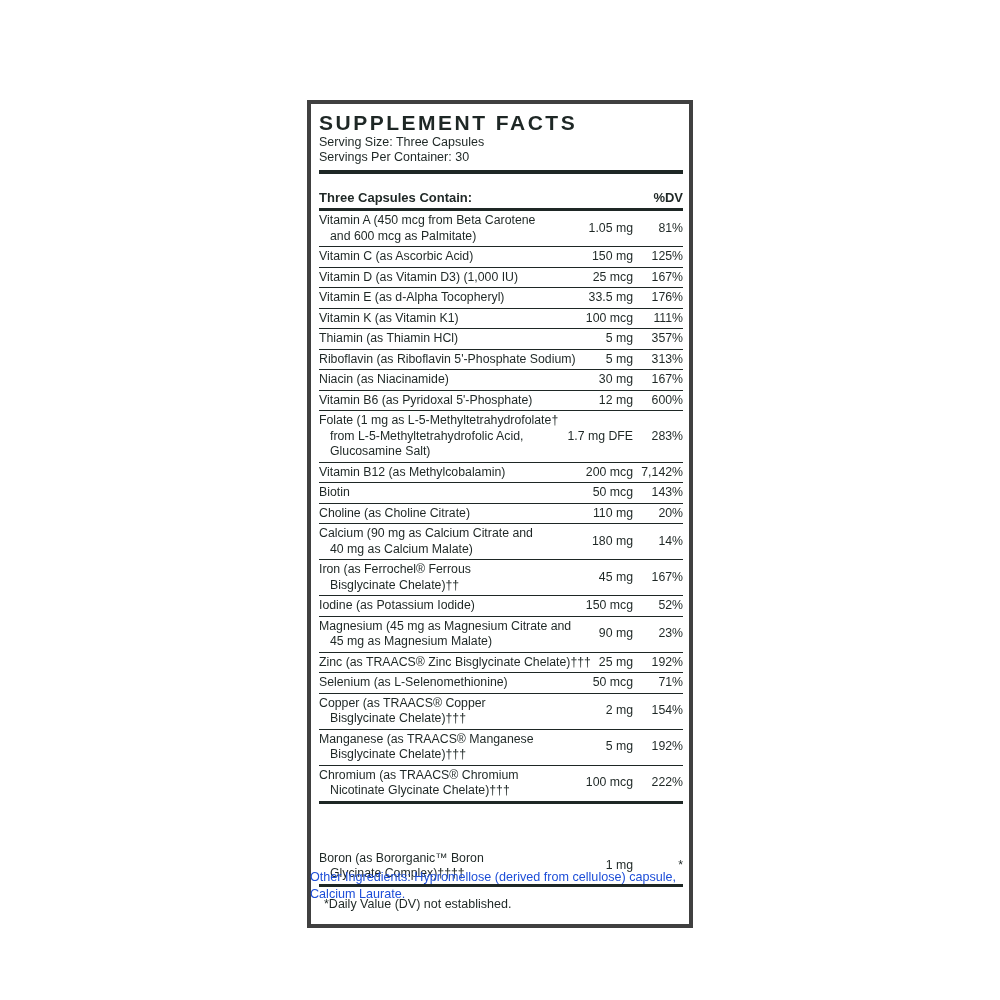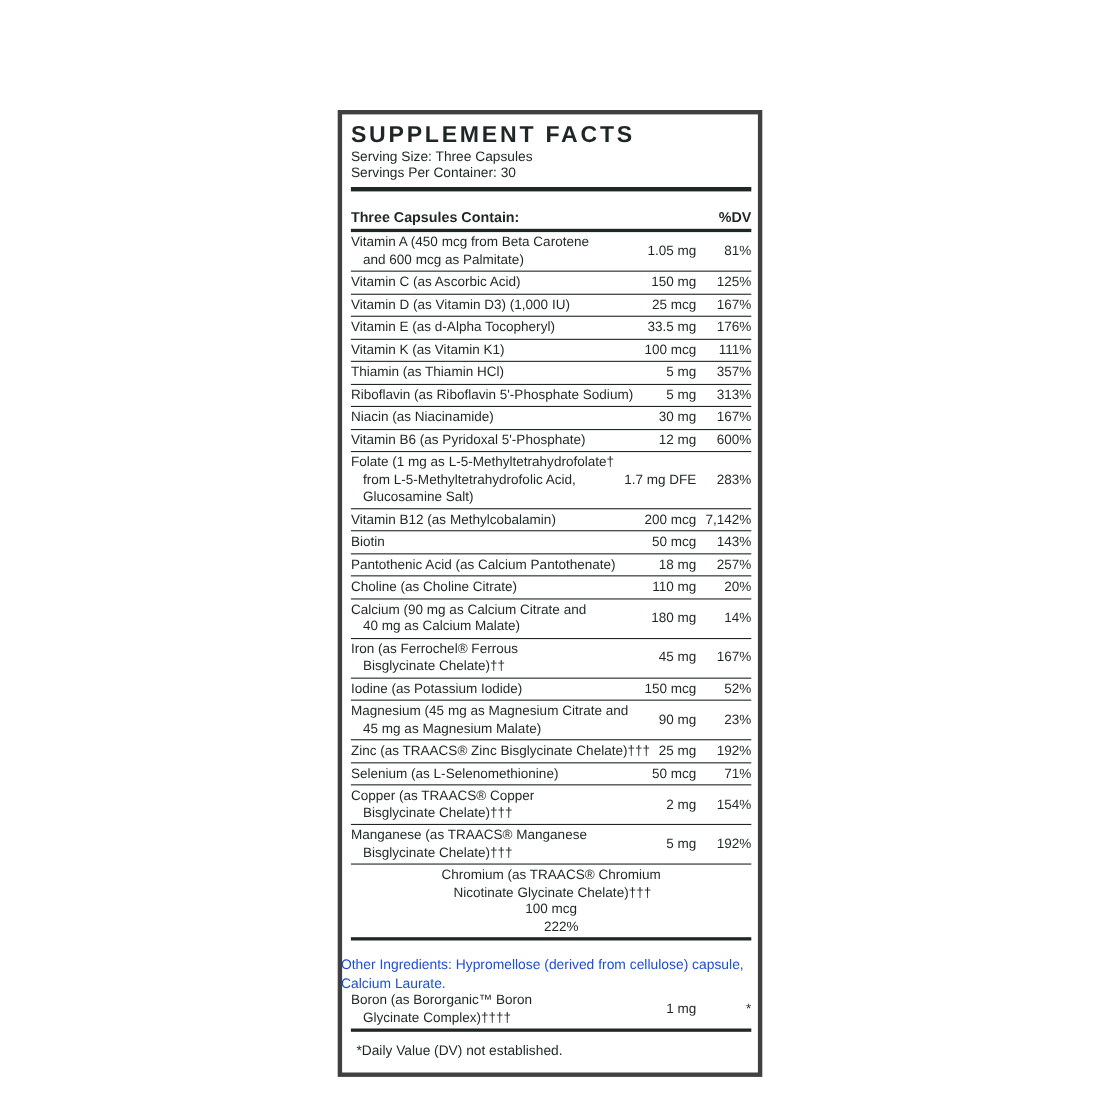--- a/index.html
+++ b/index.html
@@ -23,21 +23,21 @@
   .contain-header{
     display:flex;justify-content:space-between;align-items:flex-end;
     font-size:13px;font-weight:bold;padding:16px 0 3px 0;
     border-bottom:3px solid #1e2725;
   }
   .rows{font-size:12.3px;}
   .row{
     display:flex;align-items:center;
     padding:2px 0 2px 0;border-bottom:1.5px solid #1e2725;
   }
-  #main-rows .row:last-child{border-bottom:3px solid #1e2725;flex-direction:column;}
+  #main-rows .row:last-child{border-bottom:3px solid #1e2725;}
   #boron-rows .row{border-bottom:none;margin-top:45px;}
   .row-name{flex:1;min-width:0;}
   .name-line{line-height:15.5px;white-space:nowrap;}
   .name-line.cont{padding-left:11px;}
   .row-amount{text-align:right;white-space:nowrap;line-height:15.5px;padding-right:0;}
   .row-dv{width:50px;text-align:right;white-space:nowrap;line-height:15.5px;}
   .bar3{border-top:3px solid #1e2725;}
   .footnote{font-size:12.5px;line-height:15px;padding:10px 0 4px 5px;}
   .other-ingredients{
     position:absolute;left:310px;top:869px;width:378px;
@@ -139,27 +139,20 @@
       </div>
       <div class="row">
         <div class="row-name">
           <div class="name-line">Biotin</div>
         </div>
         <div class="row-amount">50 mcg</div>
         <div class="row-dv">143%</div>
       </div>
       <div class="row">
         <div class="row-name">
-          <div class="name-line">Pantothenic Acid (as Calcium Pantothenate)</div>
-        </div>
-        <div class="row-amount">18 mg</div>
-        <div class="row-dv">257%</div>
-      </div>
-      <div class="row">
-        <div class="row-name">
           <div class="name-line">Choline (as Choline Citrate)</div>
         </div>
         <div class="row-amount">110 mg</div>
         <div class="row-dv">20%</div>
       </div>
       <div class="row">
         <div class="row-name">
           <div class="name-line">Calcium (90 mg as Calcium Citrate and</div>
           <div class="name-line cont">40 mg as Calcium Malate)</div>
         </div>

